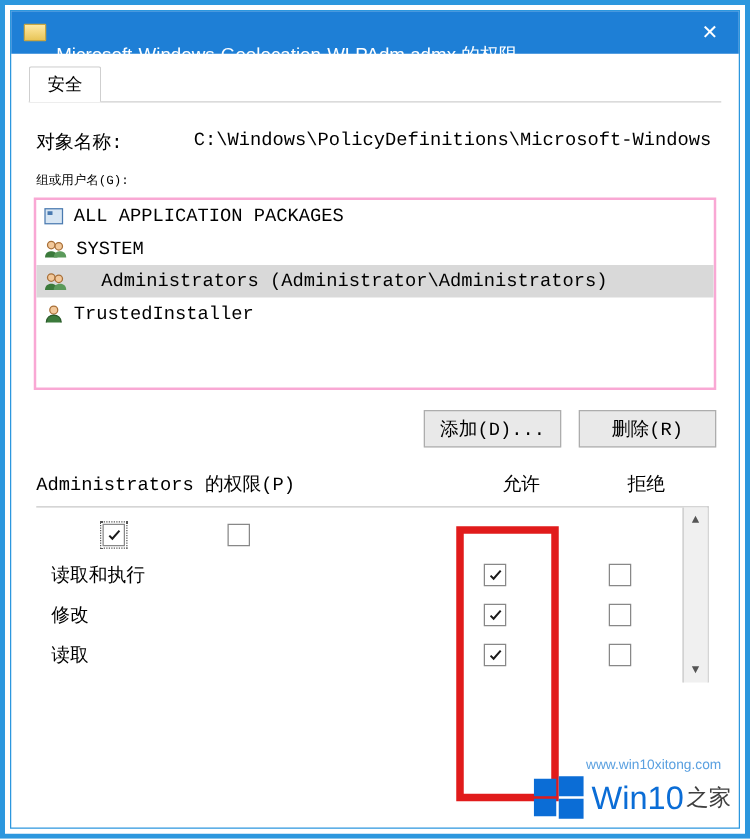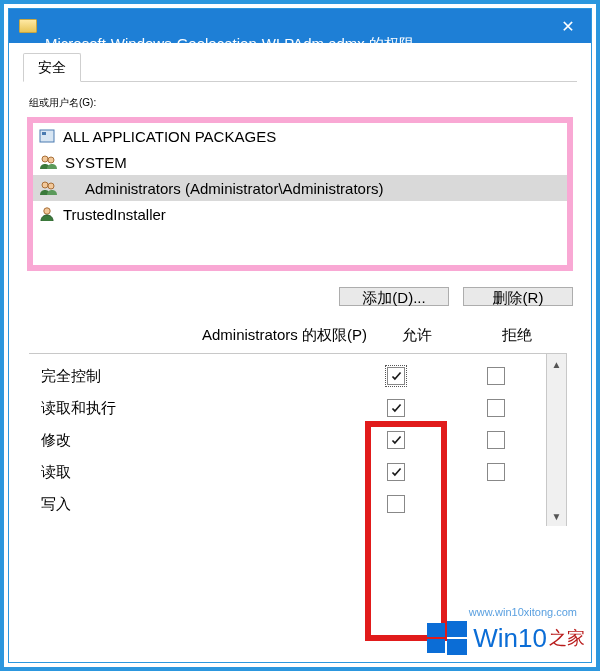--- a/index.html
+++ b/index.html
@@ -48,20 +48,21 @@
     margin-top: 36px;
   }
   .titlebar .close {
     width: 46px; height: 100%;
     display: flex; align-items: center; justify-content: center;
     color: #fff; font-size: 16px; font-family: Arial,sans-serif;
     cursor: pointer;
   }
   .content {
     padding: 10px 14px 0 14px;
+    font-family: Liberation Mono, monospace;
   }
   .tab-strip {
     display: flex;
     border-bottom: 1px solid #cfcfcf;
   }
   .tab {
     border: 1px solid #cfcfcf;
     border-bottom: 1px solid #fff;
     margin-bottom: -1px;
     padding: 5px 14px 4px 14px;
@@ -81,21 +82,21 @@
     flex: 1;
     white-space: nowrap;
     overflow: hidden;
   }
   .section-label {
     margin: 14px 0 7px 6px;
     font-size: 10px;
   }
   .group-list {
     margin: 0 4px;
-    border: 6px solid #f9a8d4;
+    border: 2px solid #f9a8d4;
     height: 154px;
     overflow: hidden;
     background: #fff;
   }
   .group-item {
     display: flex;
     align-items: center;
     padding: 2px 6px;
     font-size: 15px;
     height: 26px;
@@ -107,34 +108,34 @@
   }
   .group-item .g-icon { margin-right: 6px; display:flex; }
   .btn-row {
     display: flex;
     justify-content: flex-end;
     gap: 14px;
     margin: 16px 4px 0 4px;
   }
   .win-btn {
     min-width: 110px;
-    height: 19px;
+    height: 30px;
     border: 1px solid #adadad;
     background: #e9e9e9;
     font: inherit;
     font-size: 15px;
     cursor: pointer;
   }
   .perm-header {
     display: flex;
     margin: 20px 10px 0 6px;
     font-size: 15px;
     align-items: flex-end;
   }
-  .perm-header .grow { flex: 1; text-align: right; }
+  .perm-header .grow { flex: 1; }
   .perm-header .col { width: 100px; text-align: center; }
   .perm-table {
     position: relative;
     margin: 8px 10px 0 6px;
     border: 1px solid #c8c8c8;
     border-left: none;
     border-bottom: none;
     display: flex;
   }
   .perm-rows {
@@ -179,40 +180,44 @@
     pointer-events: none;
   }
   .watermark {
     position: absolute;
     bottom: 4px; right: 6px;
     display: flex; align-items: center;
     font-size: 26px; color: #0b6dd6;
     font-weight: 400;
   }
   .watermark .logo { margin-right: 6px; display:flex; }
-  .watermark .sub { font-size: 18px; color:#b91c1c; margin-left:2px;}
+  .watermark .sub { font-size: 18px; color:#404040; margin-left:2px;}
 </style>
 </head>
 <body>
 
 <div class="frame">
   <div class="inner">
 
     <div class="titlebar">
       <span class="folder-icon"></span>
       <span class="title-text">Microsoft-Windows-Geolocation-WLPAdm.admx 的权限</span>
       <span class="close">✕</span>
     </div>
 
     <div class="content">
 
       <div class="tab-strip">
         <div class="tab">安全</div>
       </div>
 
+      <div class="row-objname">
+        <div class="label">对象名称:</div>
+        <div class="value">C:\Windows\PolicyDefinitions\Microsoft-Windows</div>
+      </div>
 
       <div class="section-label">组或用户名(G):</div>
       <div class="group-list" id="group-list">
           <div class="group-item">
             <span class="g-icon">
               <svg width="18" height="16">
                 <rect x="1" y="2" width="14" height="12" fill="#d8e6f3" stroke="#4a7ab0"></rect>
                 <rect x="3" y="4" width="4" height="3" fill="#4a7ab0"></rect>
               </svg>
             </span>
@@ -258,21 +263,20 @@
 
       <div class="perm-header">
         <div class="grow">Administrators 的权限(P)</div>
         <div class="col">允许</div>
         <div class="col">拒绝</div>
       </div>
 
       <div class="perm-table">
         <div class="perm-rows" id="perm-rows">
             <div class="perm-row">
-              <div class="name">完全控制</div>
               <div class="cell">
                 <span class="cb focus">
                   <svg viewBox="0 0 16 16">
                     <path d="M3 8l3 3 7-8" fill="none" stroke="#1a1a1a" stroke-width="2"></path>
                   </svg>
                 </span>
               </div>
               <div class="cell">
                 <span class="cb"></span>
               </div>
@@ -308,27 +312,20 @@
               <div class="cell">
                 <span class="cb">
                   <svg viewBox="0 0 16 16">
                     <path d="M3 8l3 3 7-8" fill="none" stroke="#1a1a1a" stroke-width="2"></path>
                   </svg>
                 </span>
               </div>
               <div class="cell">
                 <span class="cb"></span>
               </div>
-            </div>
-            <div class="perm-row">
-              <div class="name">写入</div>
-              <div class="cell">
-                <span class="cb"></span>
-              </div>
-              <div class="cell"></div>
             </div>
           </div>
         <div class="scrollbar">
           <div class="sb-arrow">▲</div>
           <div style="flex:1"></div>
           <div class="sb-arrow">▼</div>
         </div>
       </div>
     </div>
 

